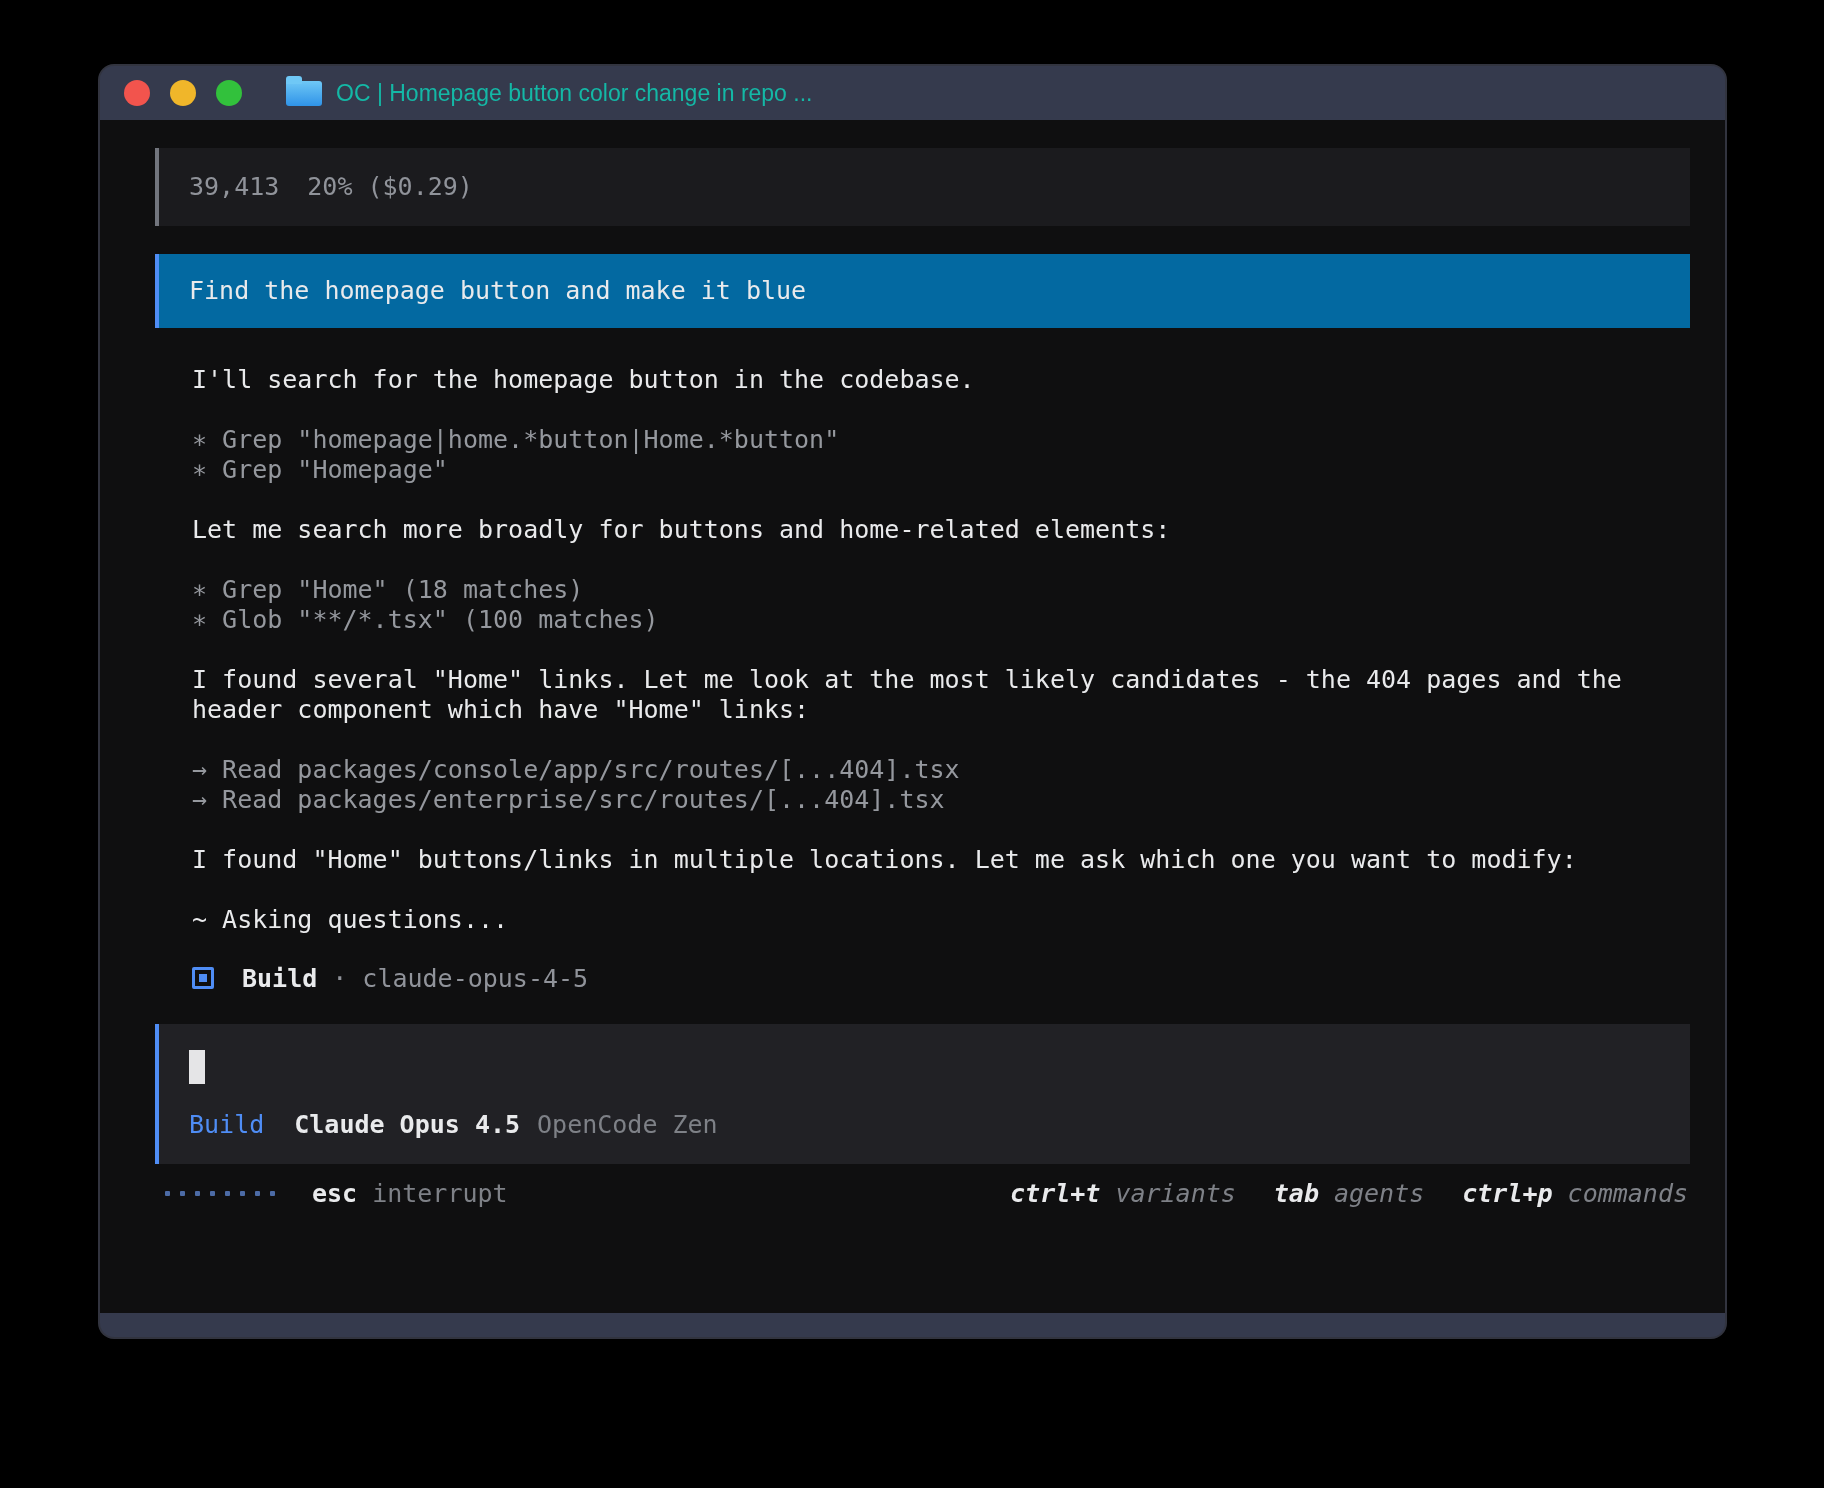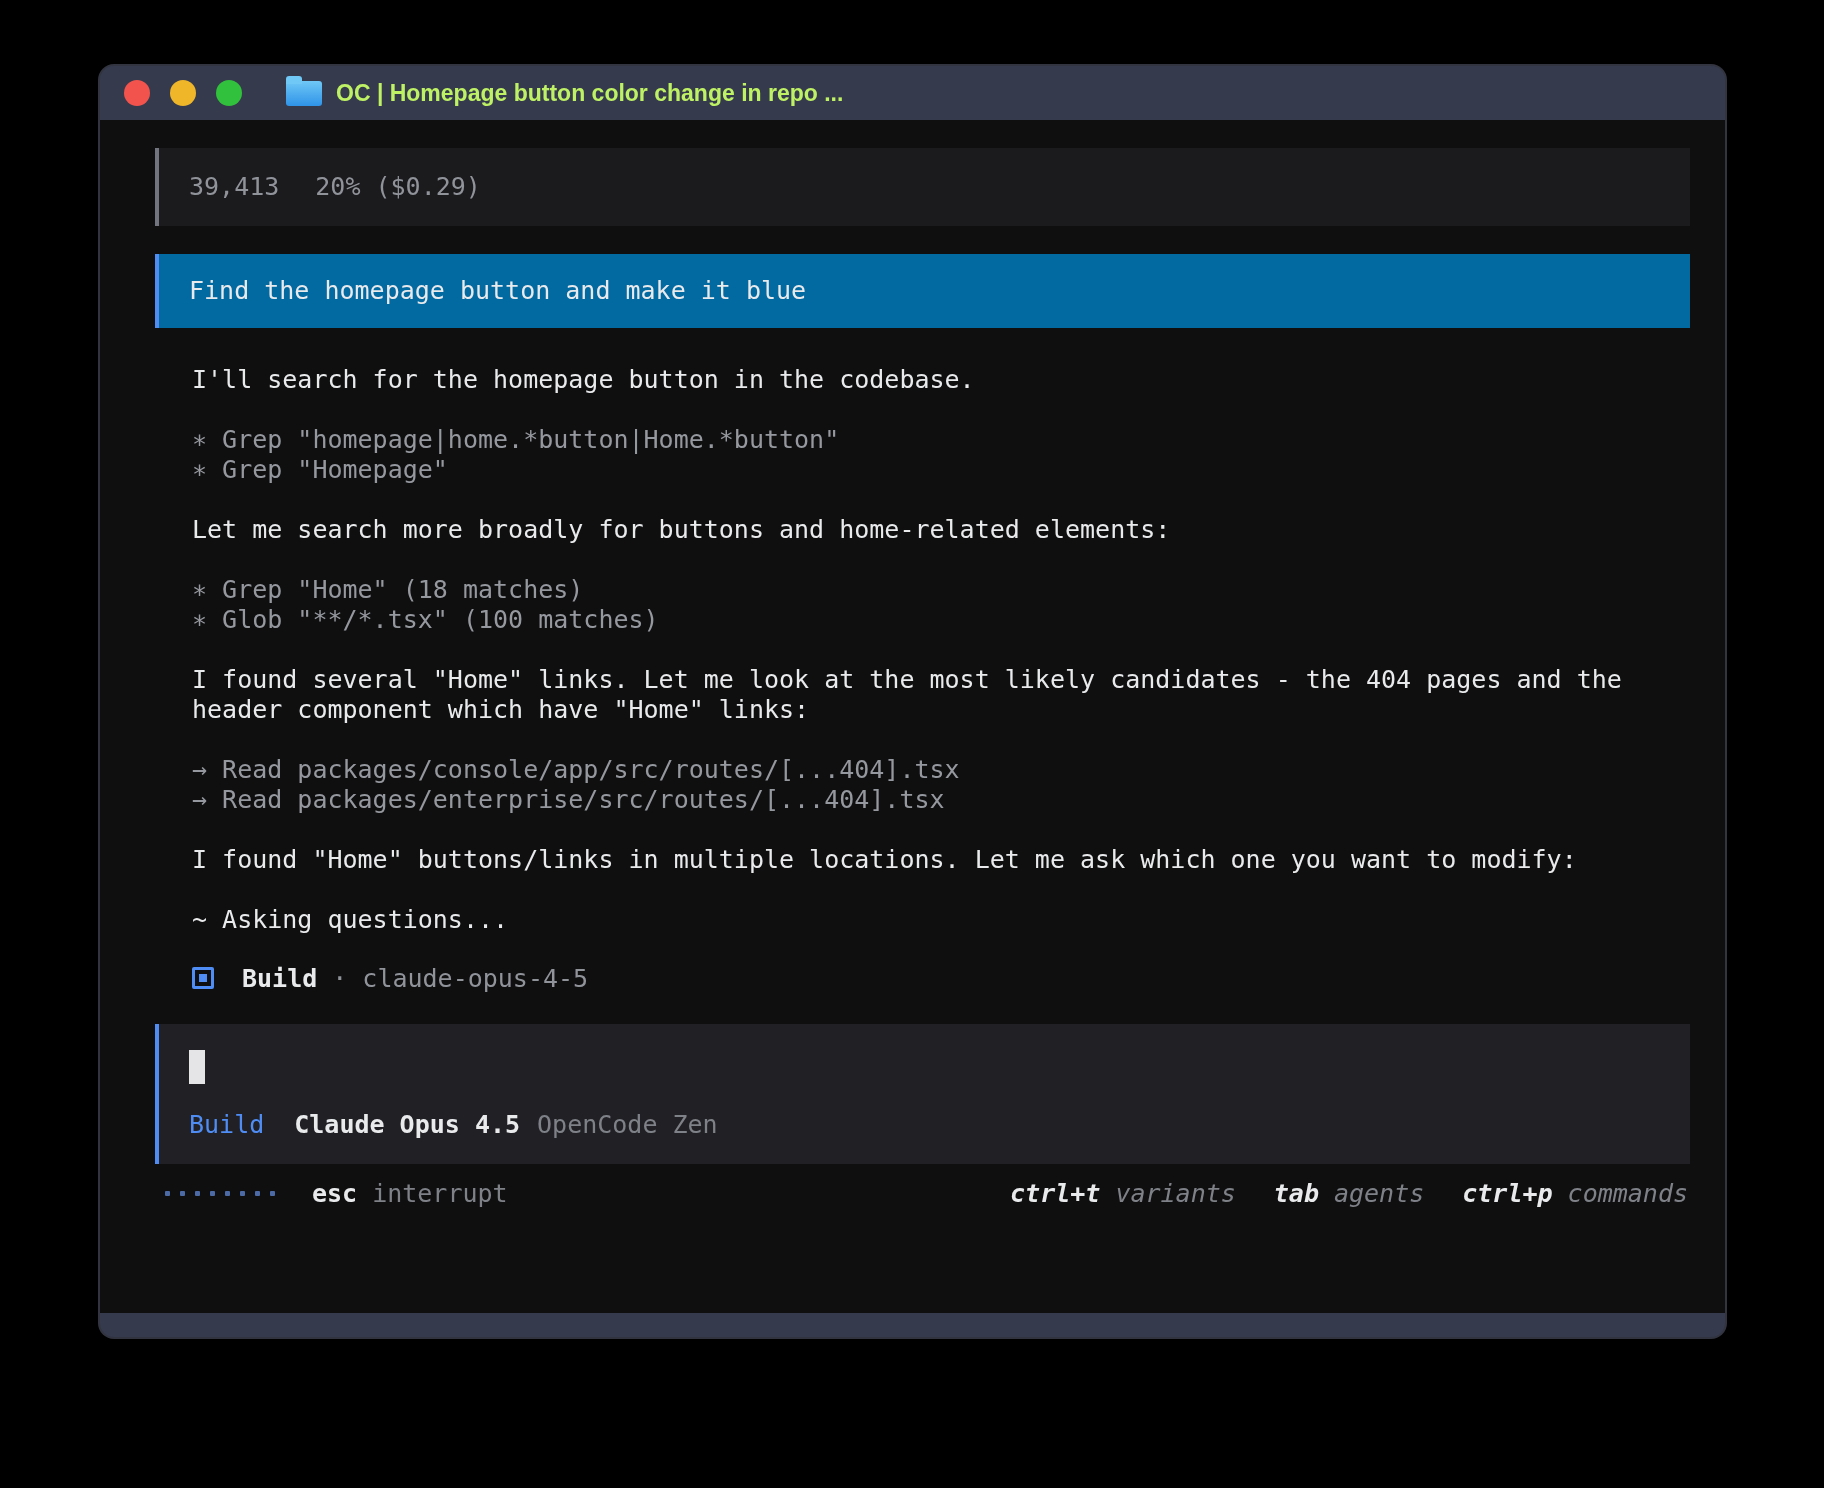--- a/index.html
+++ b/index.html
@@ -34,37 +34,37 @@
   .light.green{background:#32c13c}
   .folder{
     position:relative;width:36px;height:25px;margin-left:24px;margin-right:14px;
     background:linear-gradient(#6fc8f6,#2f93e8);border-radius:3px;flex:0 0 auto;
   }
   .folder::before{
     content:"";position:absolute;top:-5px;left:0;width:16px;height:8px;
     background:#6fc8f6;border-radius:3px 3px 0 0;
   }
   .titlebar-title{
-    font-family:"Liberation Sans",sans-serif;font-weight:bold;font-size:23px;
-    color:#bef264;white-space:nowrap;
+    font-family:"Liberation Sans",sans-serif;font-weight:normal;font-size:23px;
+    color:#14b8a6;white-space:nowrap;
   }
   .terminal{
     position:absolute;left:0;right:0;top:54px;height:1193px;
     background:var(--bg-terminal);overflow:hidden;
   }
   .box{
     margin-left:55px;margin-right:35px;
     border-left:4px solid var(--header-border);
     background:var(--bg-box);
     padding:24px 30px;
     font-size:25px;line-height:30px;color:var(--text);
   }
   .header-box{margin-top:28px;display:flex;justify-content:space-between;align-items:center;}
   .header-title{font-weight:bold;white-space:nowrap;}
-  .header-stats{display:flex;gap:36px;color:var(--muted);white-space:nowrap;}
+  .header-stats{display:flex;gap:28px;color:var(--muted);white-space:nowrap;}
   .user-box{margin-top:28px;border-left-color:var(--accent-blue);padding:22px 30px;background:#0369a1;}
   .transcript{margin:37px 36px 0 92px;font-size:25px;}
   .block{margin-top:30px;}
   .block:first-child{margin-top:0;}
   .line{line-height:30px;white-space:pre;}
   .block.text .line{color:var(--text);}
   .block.tool .line{color:var(--tool);}
   .agent-row{
     margin:28px 36px 0 92px;height:30px;display:flex;align-items:center;
     font-size:25px;color:var(--text);

